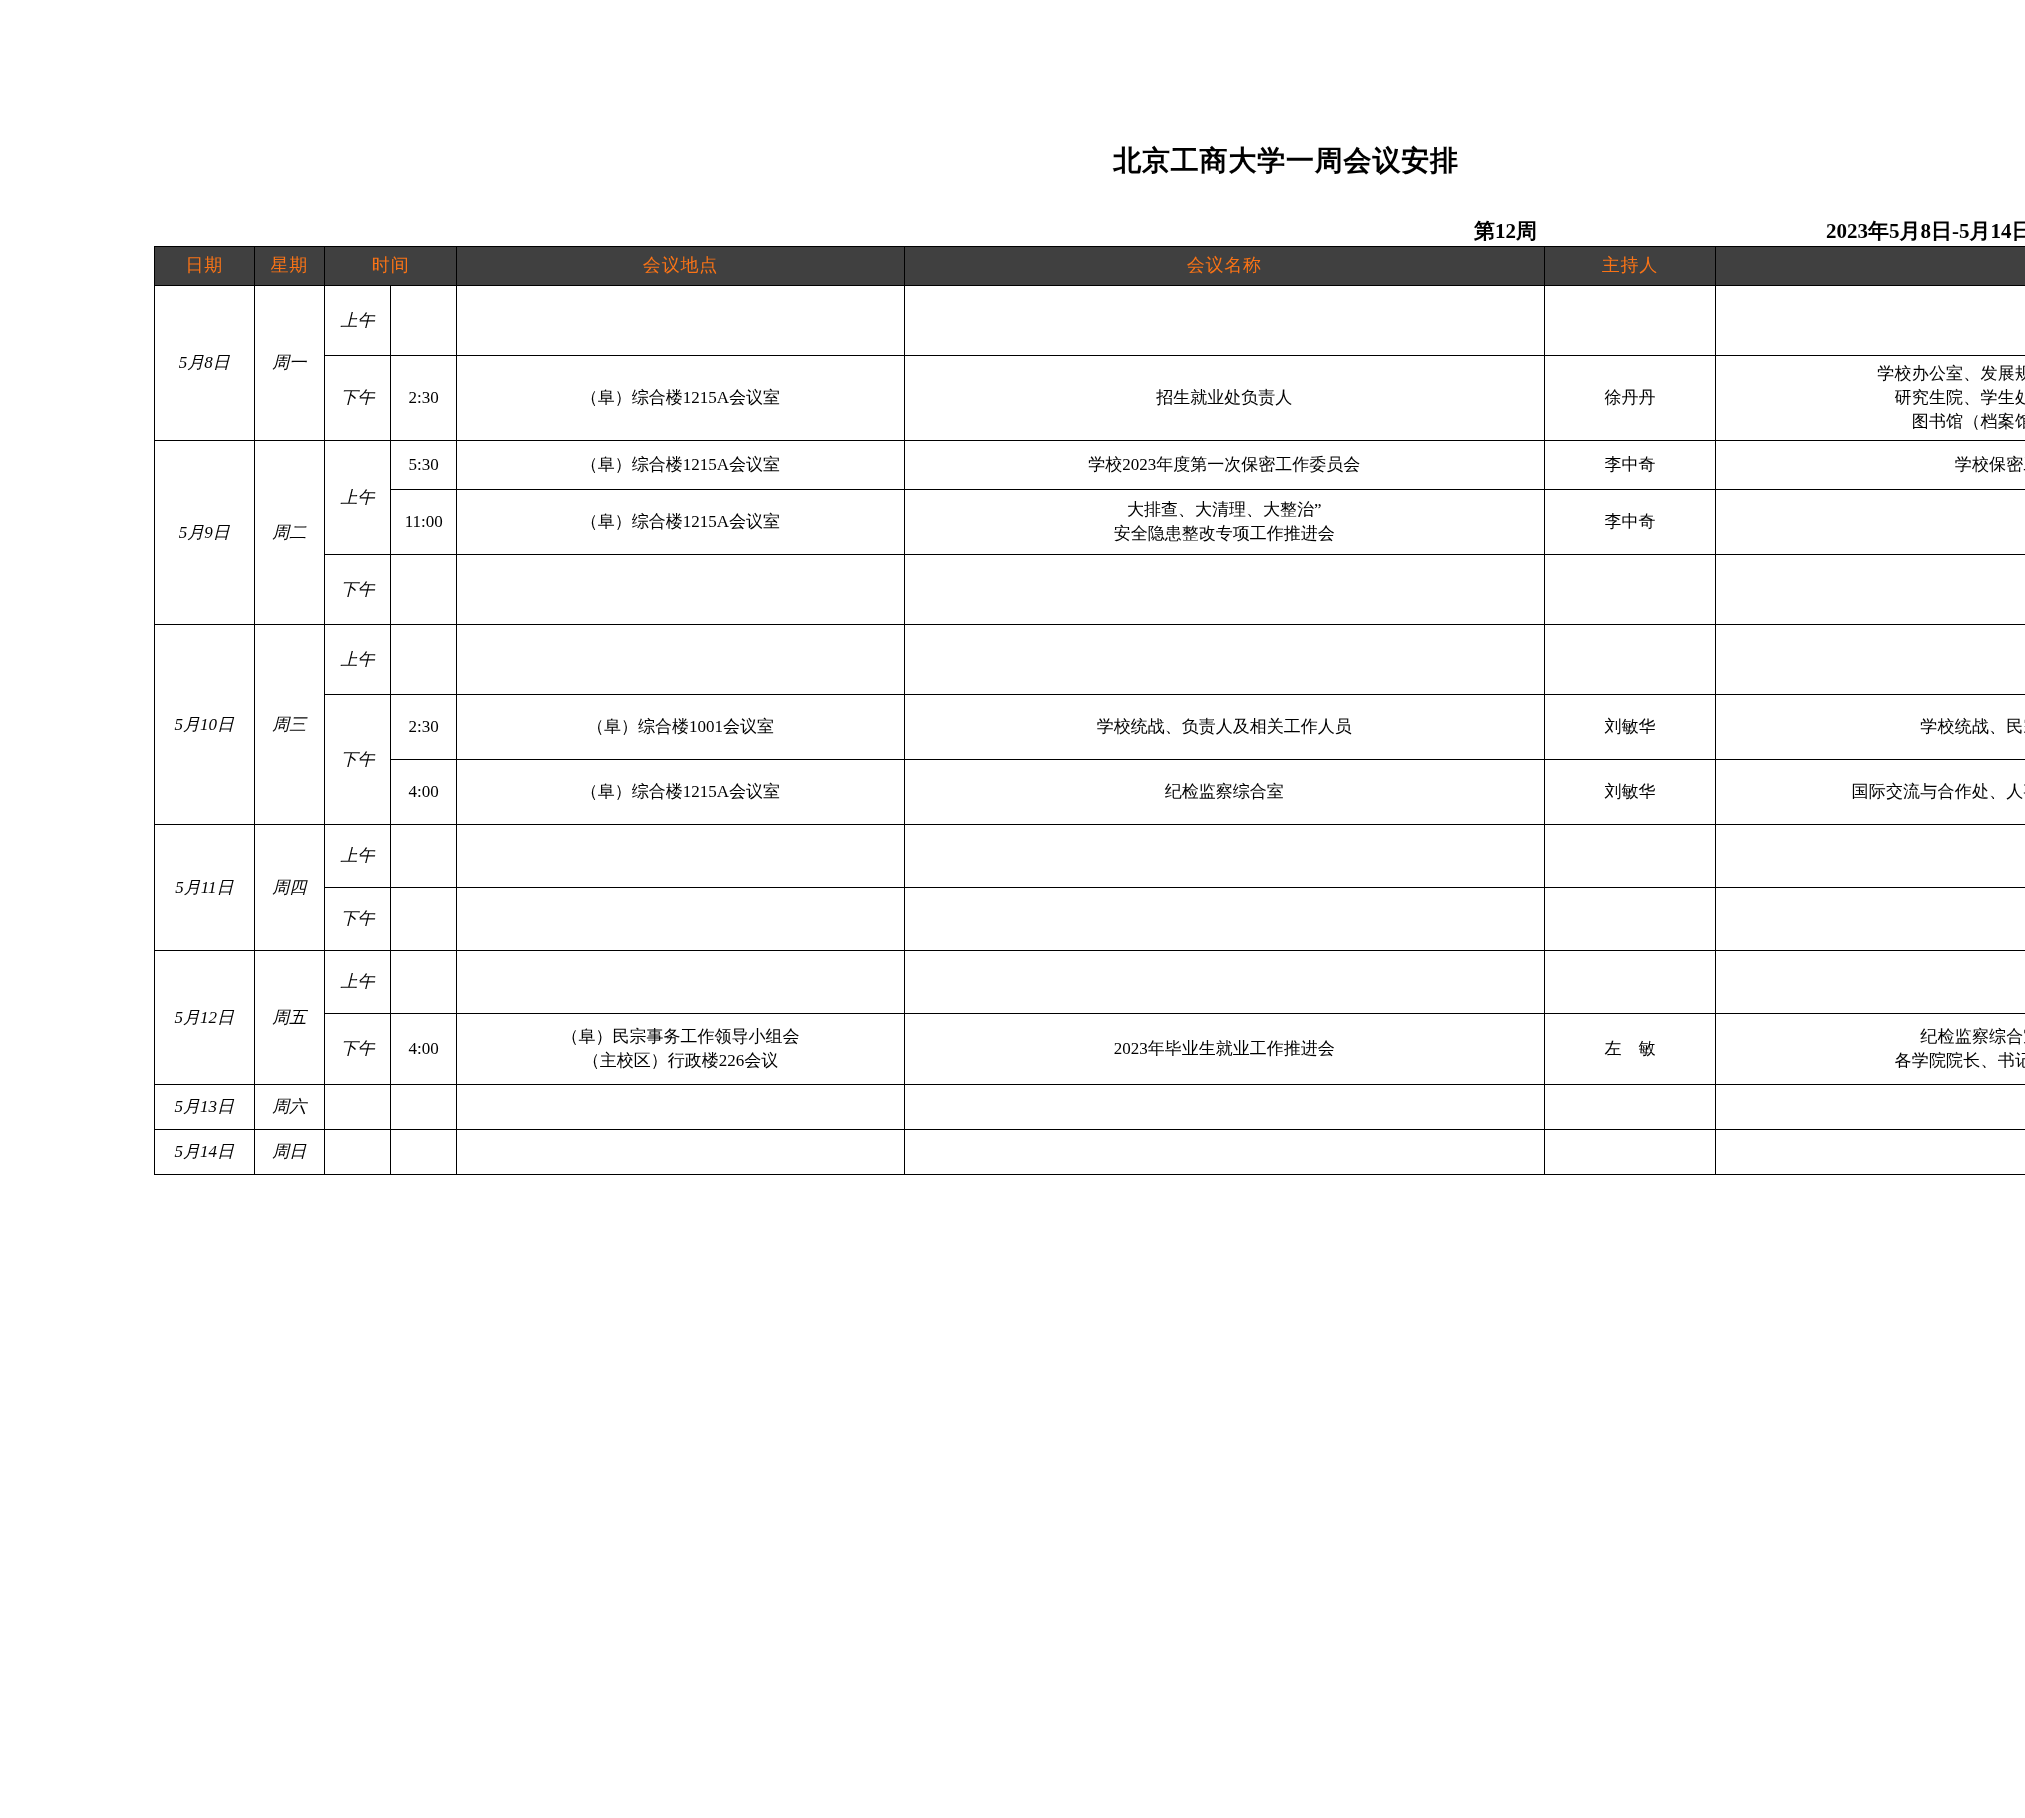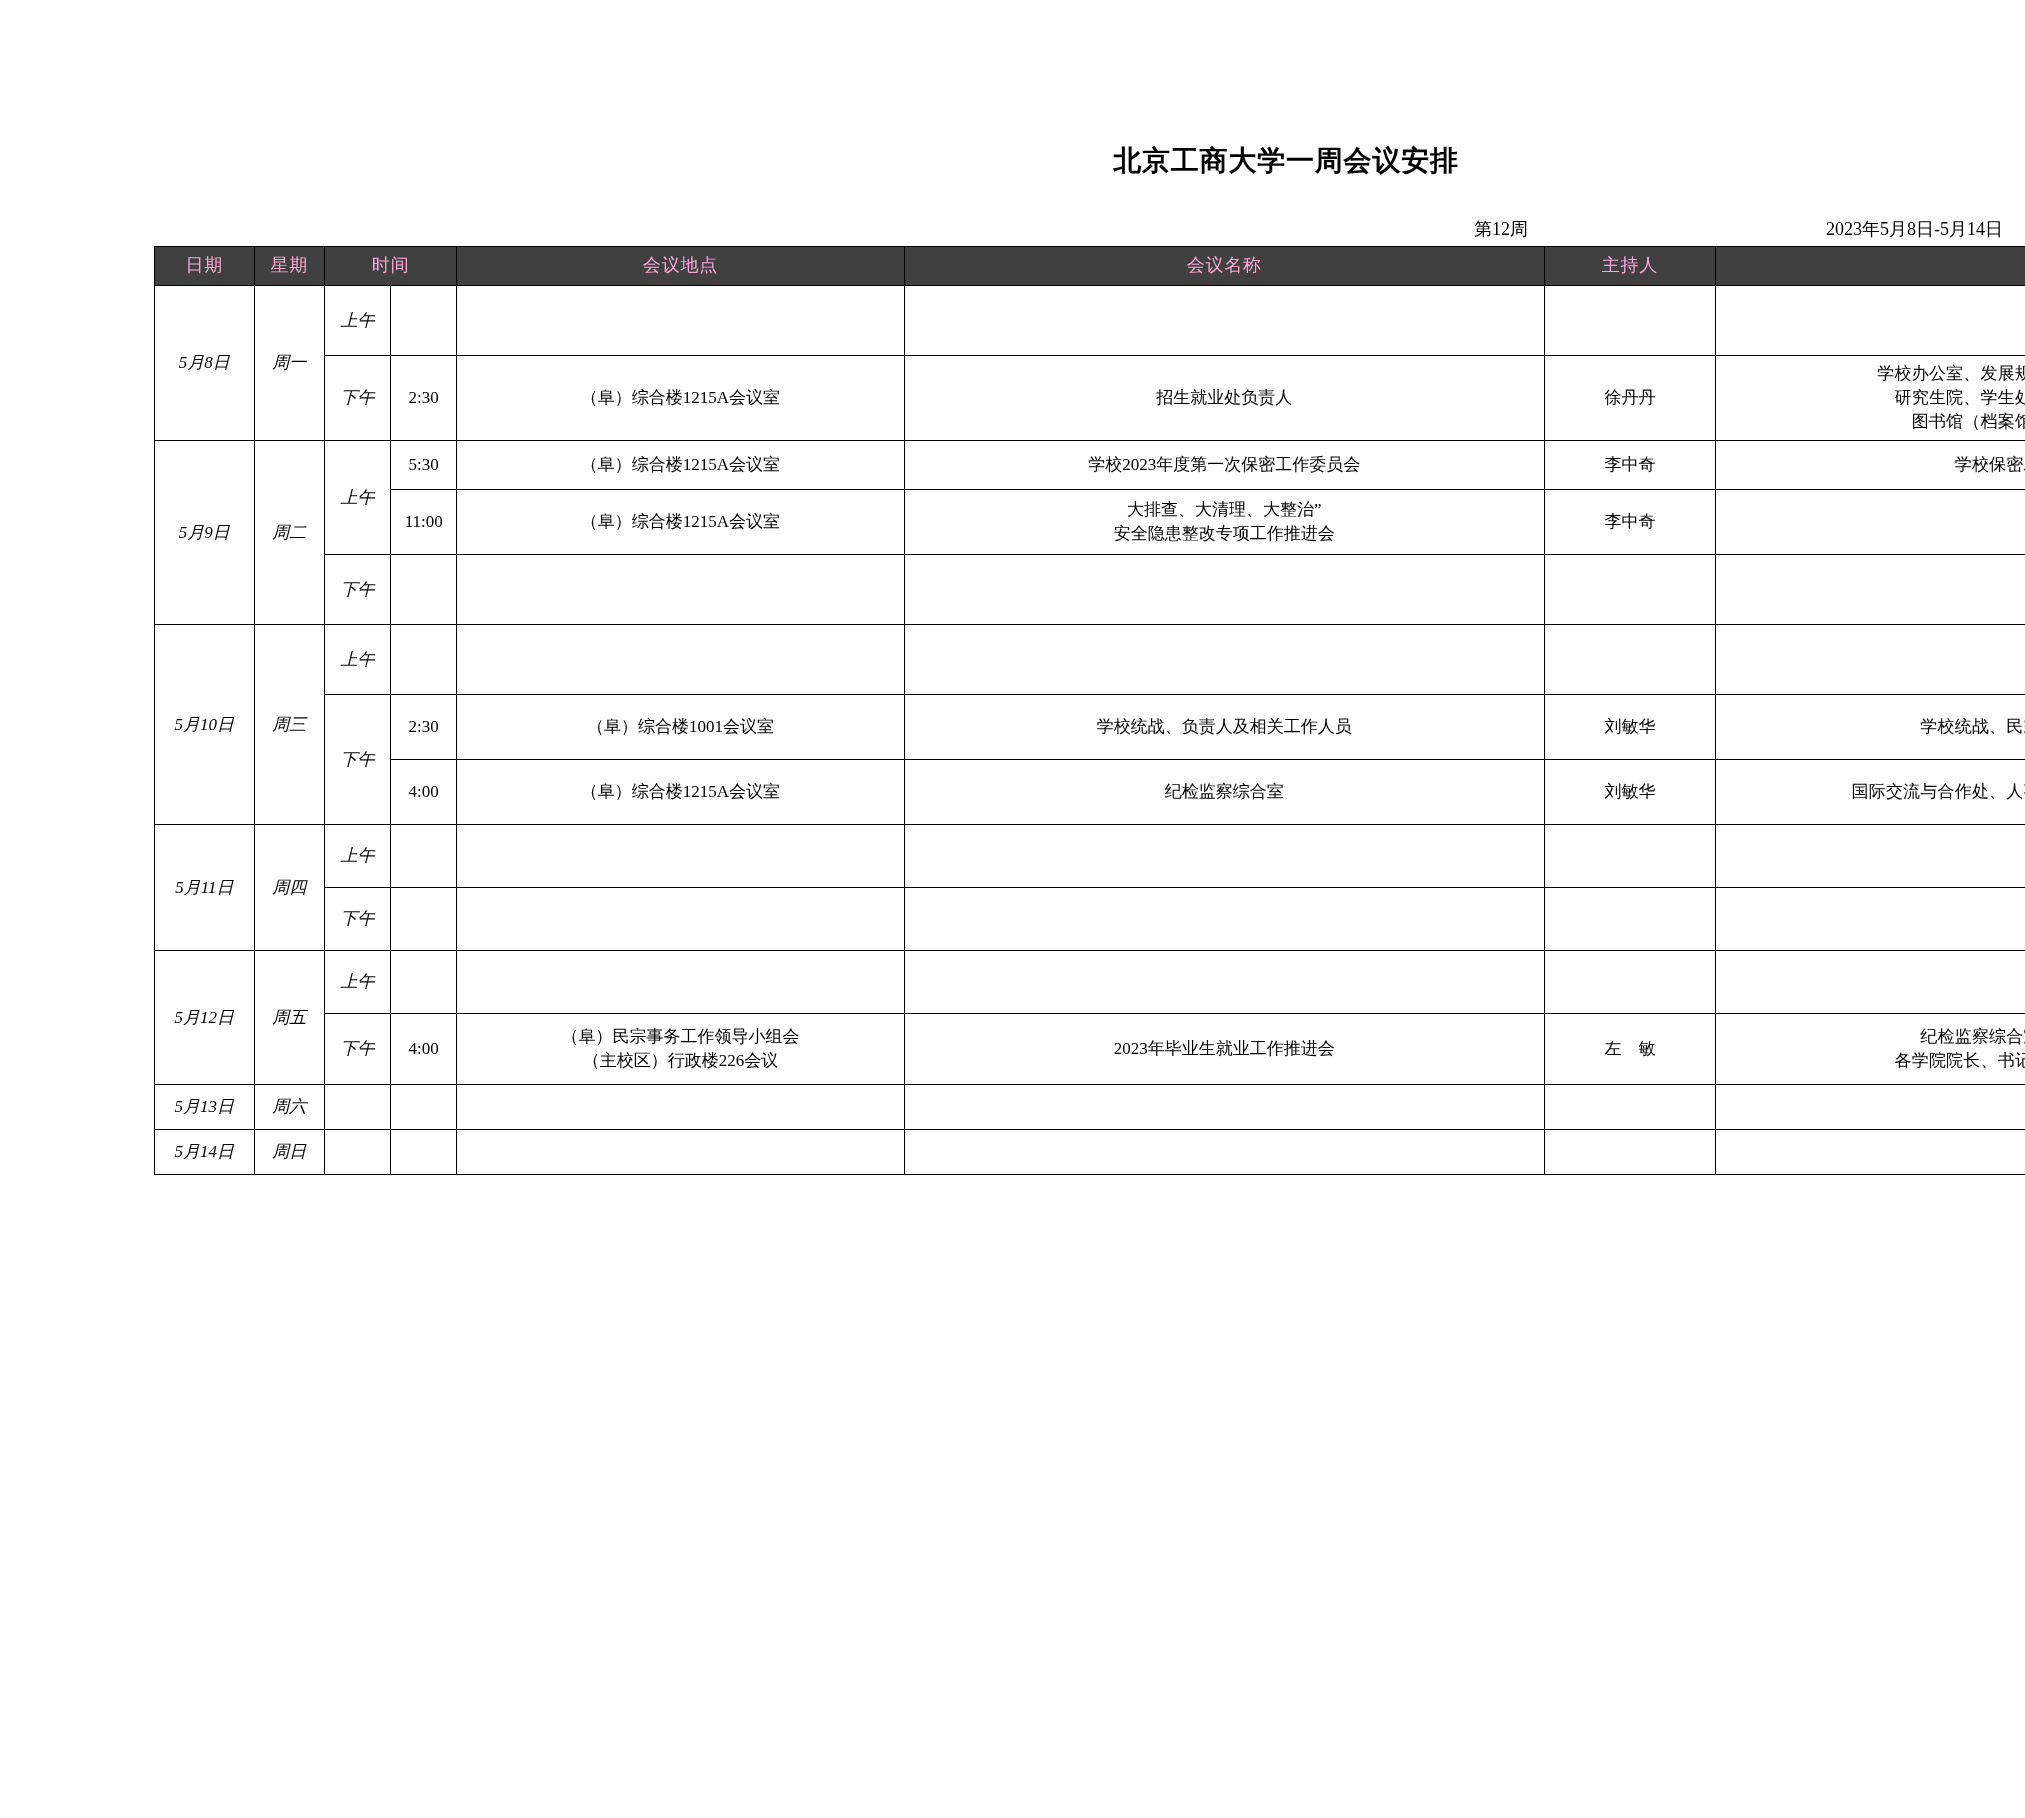--- a/index.html
+++ b/index.html
@@ -27,22 +27,23 @@
     top: 142px;
     width: 2572px;
     text-align: center;
     font-size: 28px;
     font-weight: bold;
     letter-spacing: 0.8px;
   }
   .subline {
     position: absolute;
     top: 217px;
-    font-size: 18px;
+    font-size: 21px;
     white-space: nowrap;
+    font-weight: bold;
   }
   .subline.week { left: 1474px; }
   .subline.range { left: 1826px; }
 
   table.sched {
     position: absolute;
     left: 154px;
     top: 246px;
     border-collapse: collapse;
     table-layout: fixed;
@@ -53,21 +54,21 @@
     font-size: 17px;
     font-weight: normal;
     text-align: center;
     vertical-align: middle;
     padding: 1.6px 2.4px;
     line-height: 1.42;
     overflow: hidden;
   }
   table.sched thead th {
     background: #404040;
-    color: #f9a8d4;
+    color: #f97316;
     height: 35px;
     font-size: 18px;
     letter-spacing: 0.8px;
   }
   td.cell-date, td.cell-day {
     font-size: 17px;
     font-style: italic;
   }
   td.cell-half {
     font-size: 17px;

